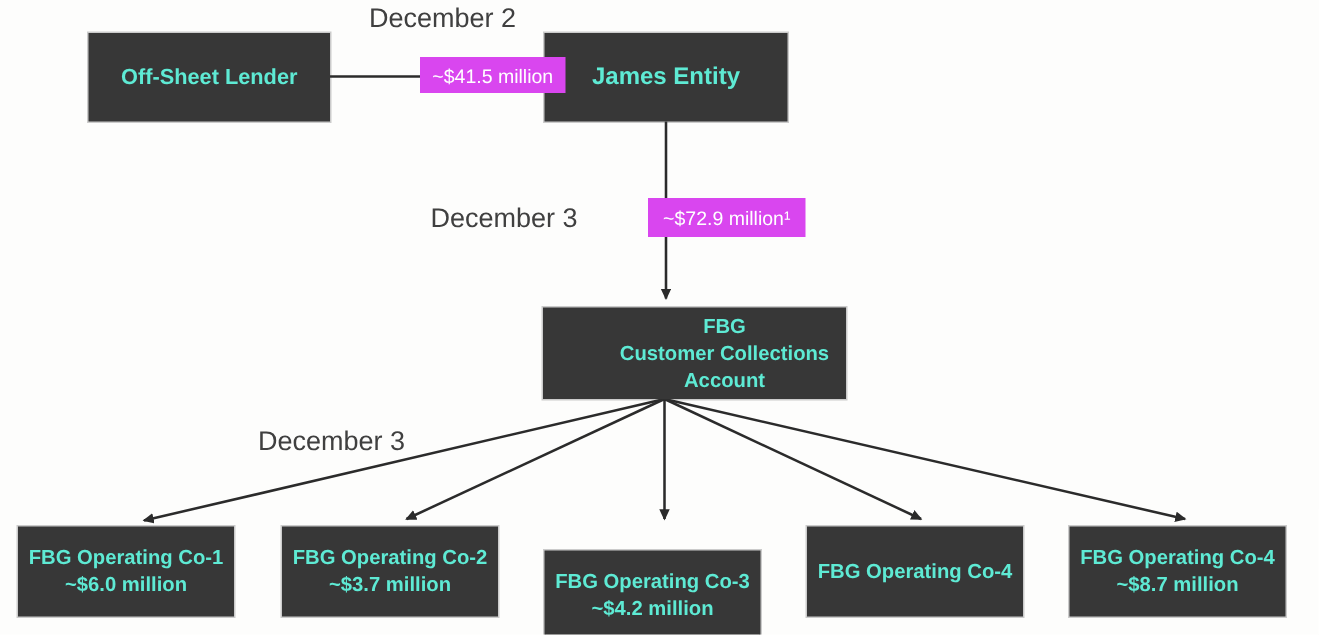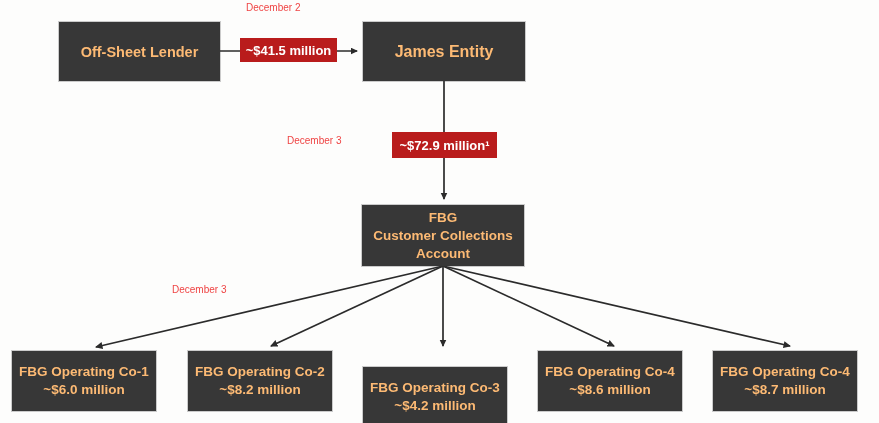--- a/index.html
+++ b/index.html
@@ -13,58 +13,59 @@
   }
   #edges-svg {
     position: absolute;
     left: 0; top: 0;
     width: 879px; height: 423px;
     z-index: 1;
   }
   .node {
     position: absolute;
     background: #373737;
-    color: #fdba74;
+    color: #5eead4;
     font-weight: bold;
     display: flex;
     flex-direction: column;
     align-items: center;
     justify-content: center;
     text-align: right;
     z-index: 2;
     box-shadow: 0 0 0 1px rgba(55,55,55,0.25);
   }
   .node .line { display: block; }
   #node-off-sheet-lender { left: 59px; top: 22px; width: 161px; height: 59px; font-size: 14.5px; }
   #node-james-entity     { left: 363px; top: 22px; width: 162px; height: 59px; font-size: 16px; }
-  #node-collections      { left: 362px; top: 205px; width: 162px; height: 61px; font-size: 13.5px; line-height: 18px; }
+  #node-collections      { left: 362px; top: 205px; width: 162px; height: 61px; font-size: 13.5px; line-height: 18px; padding-left: 40px; }
   .op-node { top: 351px; width: 144px; height: 60px; font-size: 13.5px; line-height: 18.5px; }
   #node-op-co-1 { left: 12px; }
   #node-op-co-2 { left: 188px; }
   #node-op-co-3 { left: 363px; margin-top: 16px; }
   #node-op-co-4 { left: 538px; }
   #node-op-co-5 { left: 713px; }
   .edge-label {
     position: absolute;
-    background: #b91c1c;
+    background: #d946ef;
     color: #ffffff;
-    font-weight: bold;
+    font-weight: normal;
     font-size: 13px;
     display: flex;
     align-items: center;
     justify-content: center;
     text-align: center;
     z-index: 3;
+    margin-left: 40px;
   }
   #edge-label-41 { left: 240px; top: 38px; width: 97px; height: 24px; }
   #edge-label-39 { left: 392px; top: 132px; width: 105px; height: 26px; }
   .date-label {
     position: absolute;
-    color: #ef4444;
-    font-size: 10px;
+    color: #404040;
+    font-size: 18px;
     z-index: 2;
     white-space: nowrap;
   }
   #date-dec2  { left: 246px; top: 2px; }
   #date-dec3a { left: 287px; top: 135px; }
   #date-dec3b { left: 172px; top: 284px; }
 </style>
 </head>
 <body>
 
@@ -101,31 +102,30 @@
     <span class="line">Account</span>
   </div>
 
   <div class="node op-node" id="node-op-co-1">
     <span class="line">FBG Operating Co-1</span>
     <span class="line">~$6.0 million</span>
   </div>
 
   <div class="node op-node" id="node-op-co-2">
     <span class="line">FBG Operating Co-2</span>
-    <span class="line">~$8.2 million</span>
+    <span class="line">~$3.7 million</span>
   </div>
 
   <div class="node op-node" id="node-op-co-3">
     <span class="line">FBG Operating Co-3</span>
     <span class="line">~$4.2 million</span>
   </div>
 
   <div class="node op-node" id="node-op-co-4">
     <span class="line">FBG Operating Co-4</span>
-    <span class="line">~$8.6 million</span>
   </div>
 
   <div class="node op-node" id="node-op-co-5">
     <span class="line">FBG Operating Co-4</span>
     <span class="line">~$8.7 million</span>
   </div>
 
   <div class="edge-label" id="edge-label-41">~$41.5 million</div>
 
   <div class="edge-label" id="edge-label-39">~$72.9 million¹</div>

